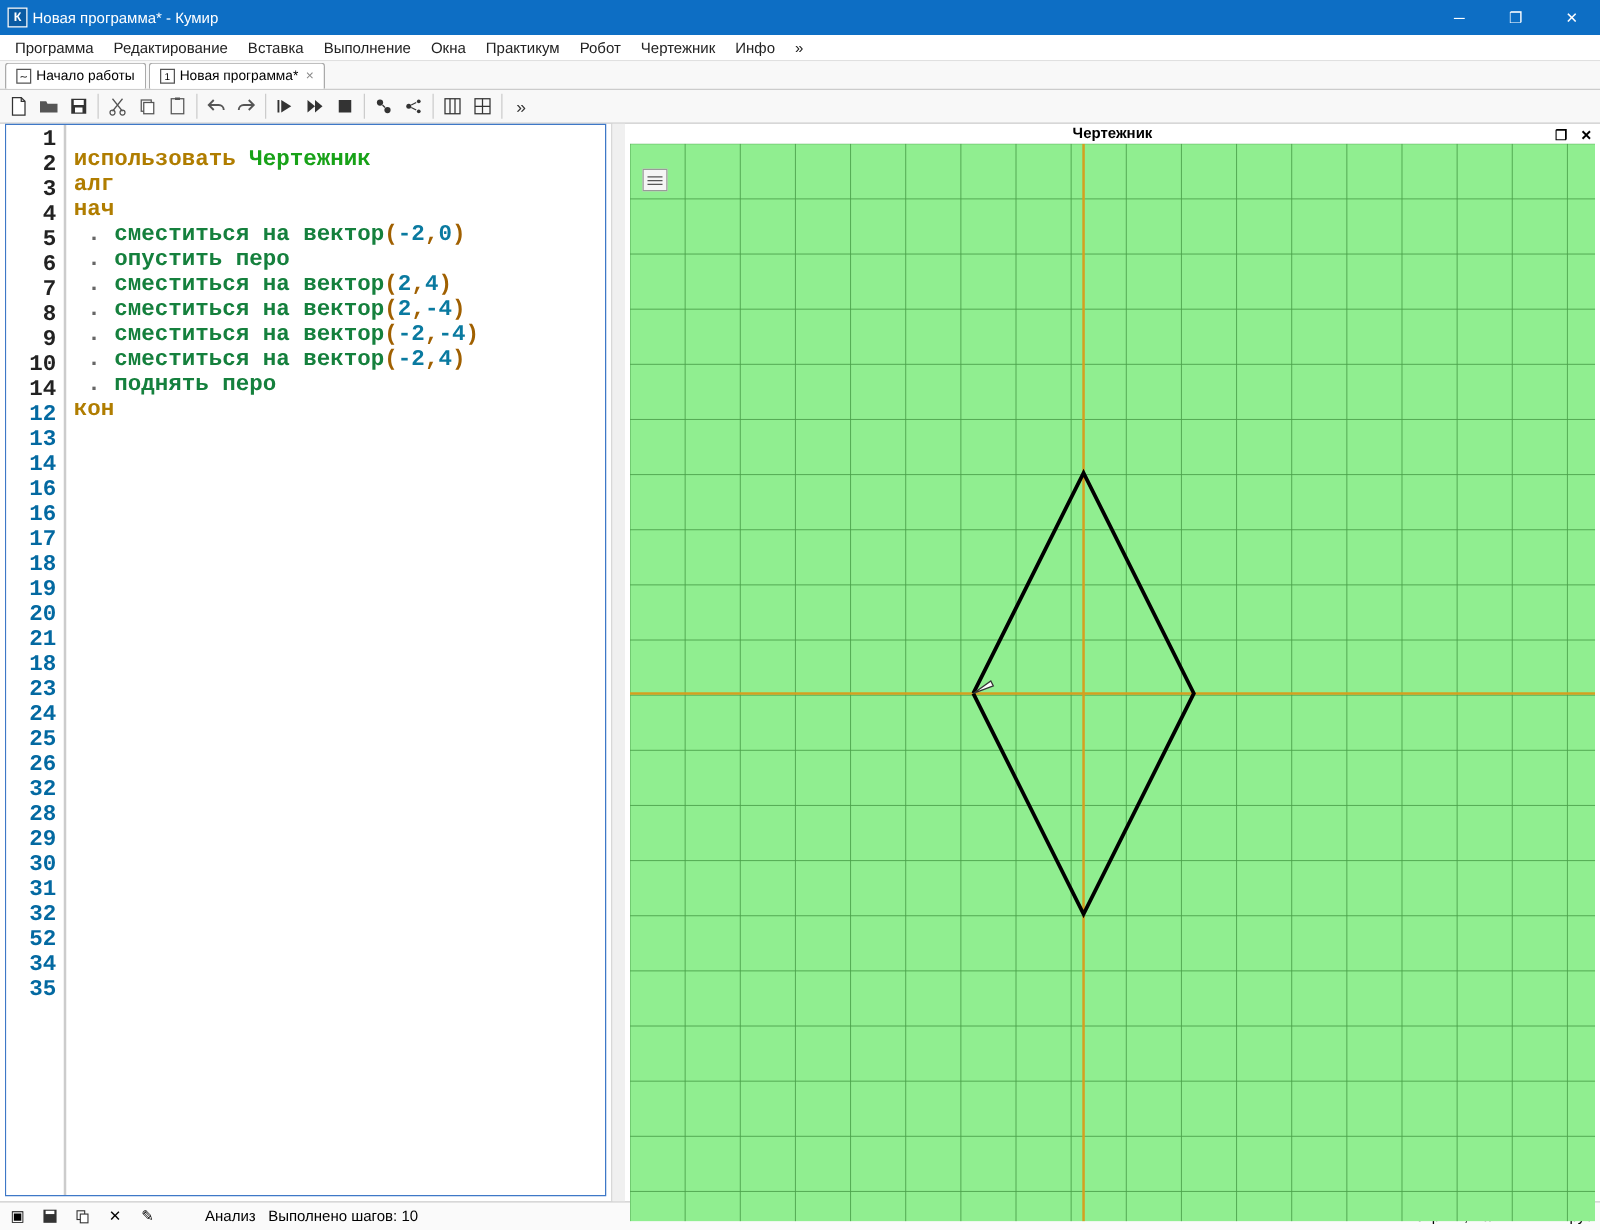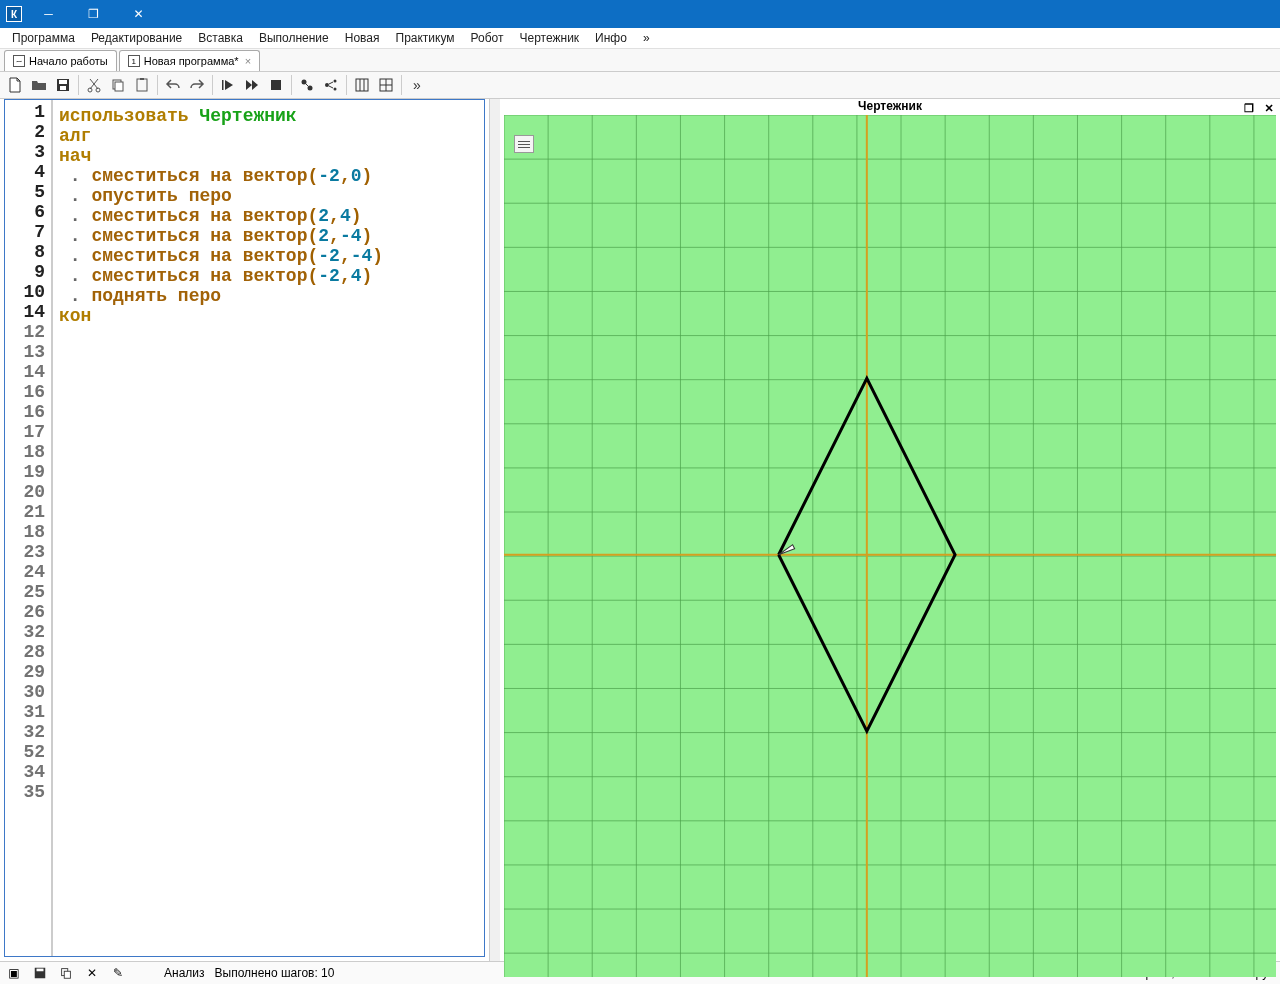--- a/index.html
+++ b/index.html
@@ -29,25 +29,25 @@
 
 
 .main { display:flex; height:calc(100% - 28px - 21px - 23px - 27px - 23px); }
 .left { width:490px; display:flex; flex-direction:column; border-right:1px solid #ccc; }
 .resizer { width:10px; background:#f0f0f0; cursor:col-resize; }
 .right { flex:1; display:flex; flex-direction:column; }
 
 
 .editor { flex:1; display:flex; overflow:auto; background:#fff; border:1px solid #3e78c7; margin:0 4px 4px 4px; }
 .gutter { width:48px; border-right:2px solid #ccc; text-align:right; padding:2px 6px 2px 0; color:#222; font-family:"Courier New",monospace; font-size:18px; font-weight:bold; background:#fff; user-select:none; }
-.gutter .inact { color:#737373; }
-.code { flex:1; padding:6px 6px; font-family:"Courier New",monospace; font-size:18px; font-weight:bold; color:#000; white-space:pre; }
+.gutter .inact { color:#0369a1; }
+.code { flex:1; padding:18px 6px; font-family:"Courier New",monospace; font-size:18px; font-weight:bold; color:#000; white-space:pre; }
 .kw-mod { color:#b07d00; }
 .kw-use { color:#18a218; }
-.kw-cmd { color:#a16207; }
+.kw-cmd { color:#15803d; }
 .kw-num { color:#0a7aa0; }
 .kw-op { color:#a06000; }
 .dot { color:#666; }
 
 
 .drawheader { height:20px; display:flex; align-items:center; justify-content:center; font-weight:bold; position:relative; }
 .drawheader .wbtn { position:absolute; right:4px; top:2px; display:flex; gap:6px; }
 .drawheader .wbtn span { width:14px; height:14px; display:inline-flex; align-items:center; justify-content:center; font-size:11px; cursor:pointer; }
 .canvaswrap { flex:1; position:relative; margin:2px 4px 4px 4px; }
 svg.canvas { width:100%; height:100%; display:block; }
@@ -58,31 +58,32 @@
 .statusbar { height:23px; border-top:1px solid #ccc; display:flex; align-items:center; padding:0 6px; font-size:12px; justify-content:space-between; background:#fafafa; }
 .statusbar .statleft { display:flex; align-items:center; gap:10px; }
 .statusbar .sicon { width:16px; height:16px; display:inline-flex; align-items:center; justify-content:center; }
 .statusbar .statright { display:flex; align-items:center; gap:14px; }
 </style>
 </head>
 <body>
 
 <div class="titlebar">
   <div class="icon-app">К</div>
+  <div class="title">Новая программа* - Кумир</div>
   <div class="winbtn">─</div>
   <div class="winbtn">❐</div>
   <div class="winbtn close">✕</div>
 </div>
 
 <div class="menubar" id="menubar">
     <div class="menuitem">Программа</div>
     <div class="menuitem">Редактирование</div>
     <div class="menuitem">Вставка</div>
     <div class="menuitem">Выполнение</div>
-    <div class="menuitem">Новая</div>
+    <div class="menuitem">Окна</div>
     <div class="menuitem">Практикум</div>
     <div class="menuitem">Робот</div>
     <div class="menuitem">Чертежник</div>
     <div class="menuitem">Инфо</div>
     <div class="menuitem">»</div>
   </div>
 
 <div class="doctabs" id="doctabs">
     <div class="doctab">
       <span class="tabicon">∼</span>

